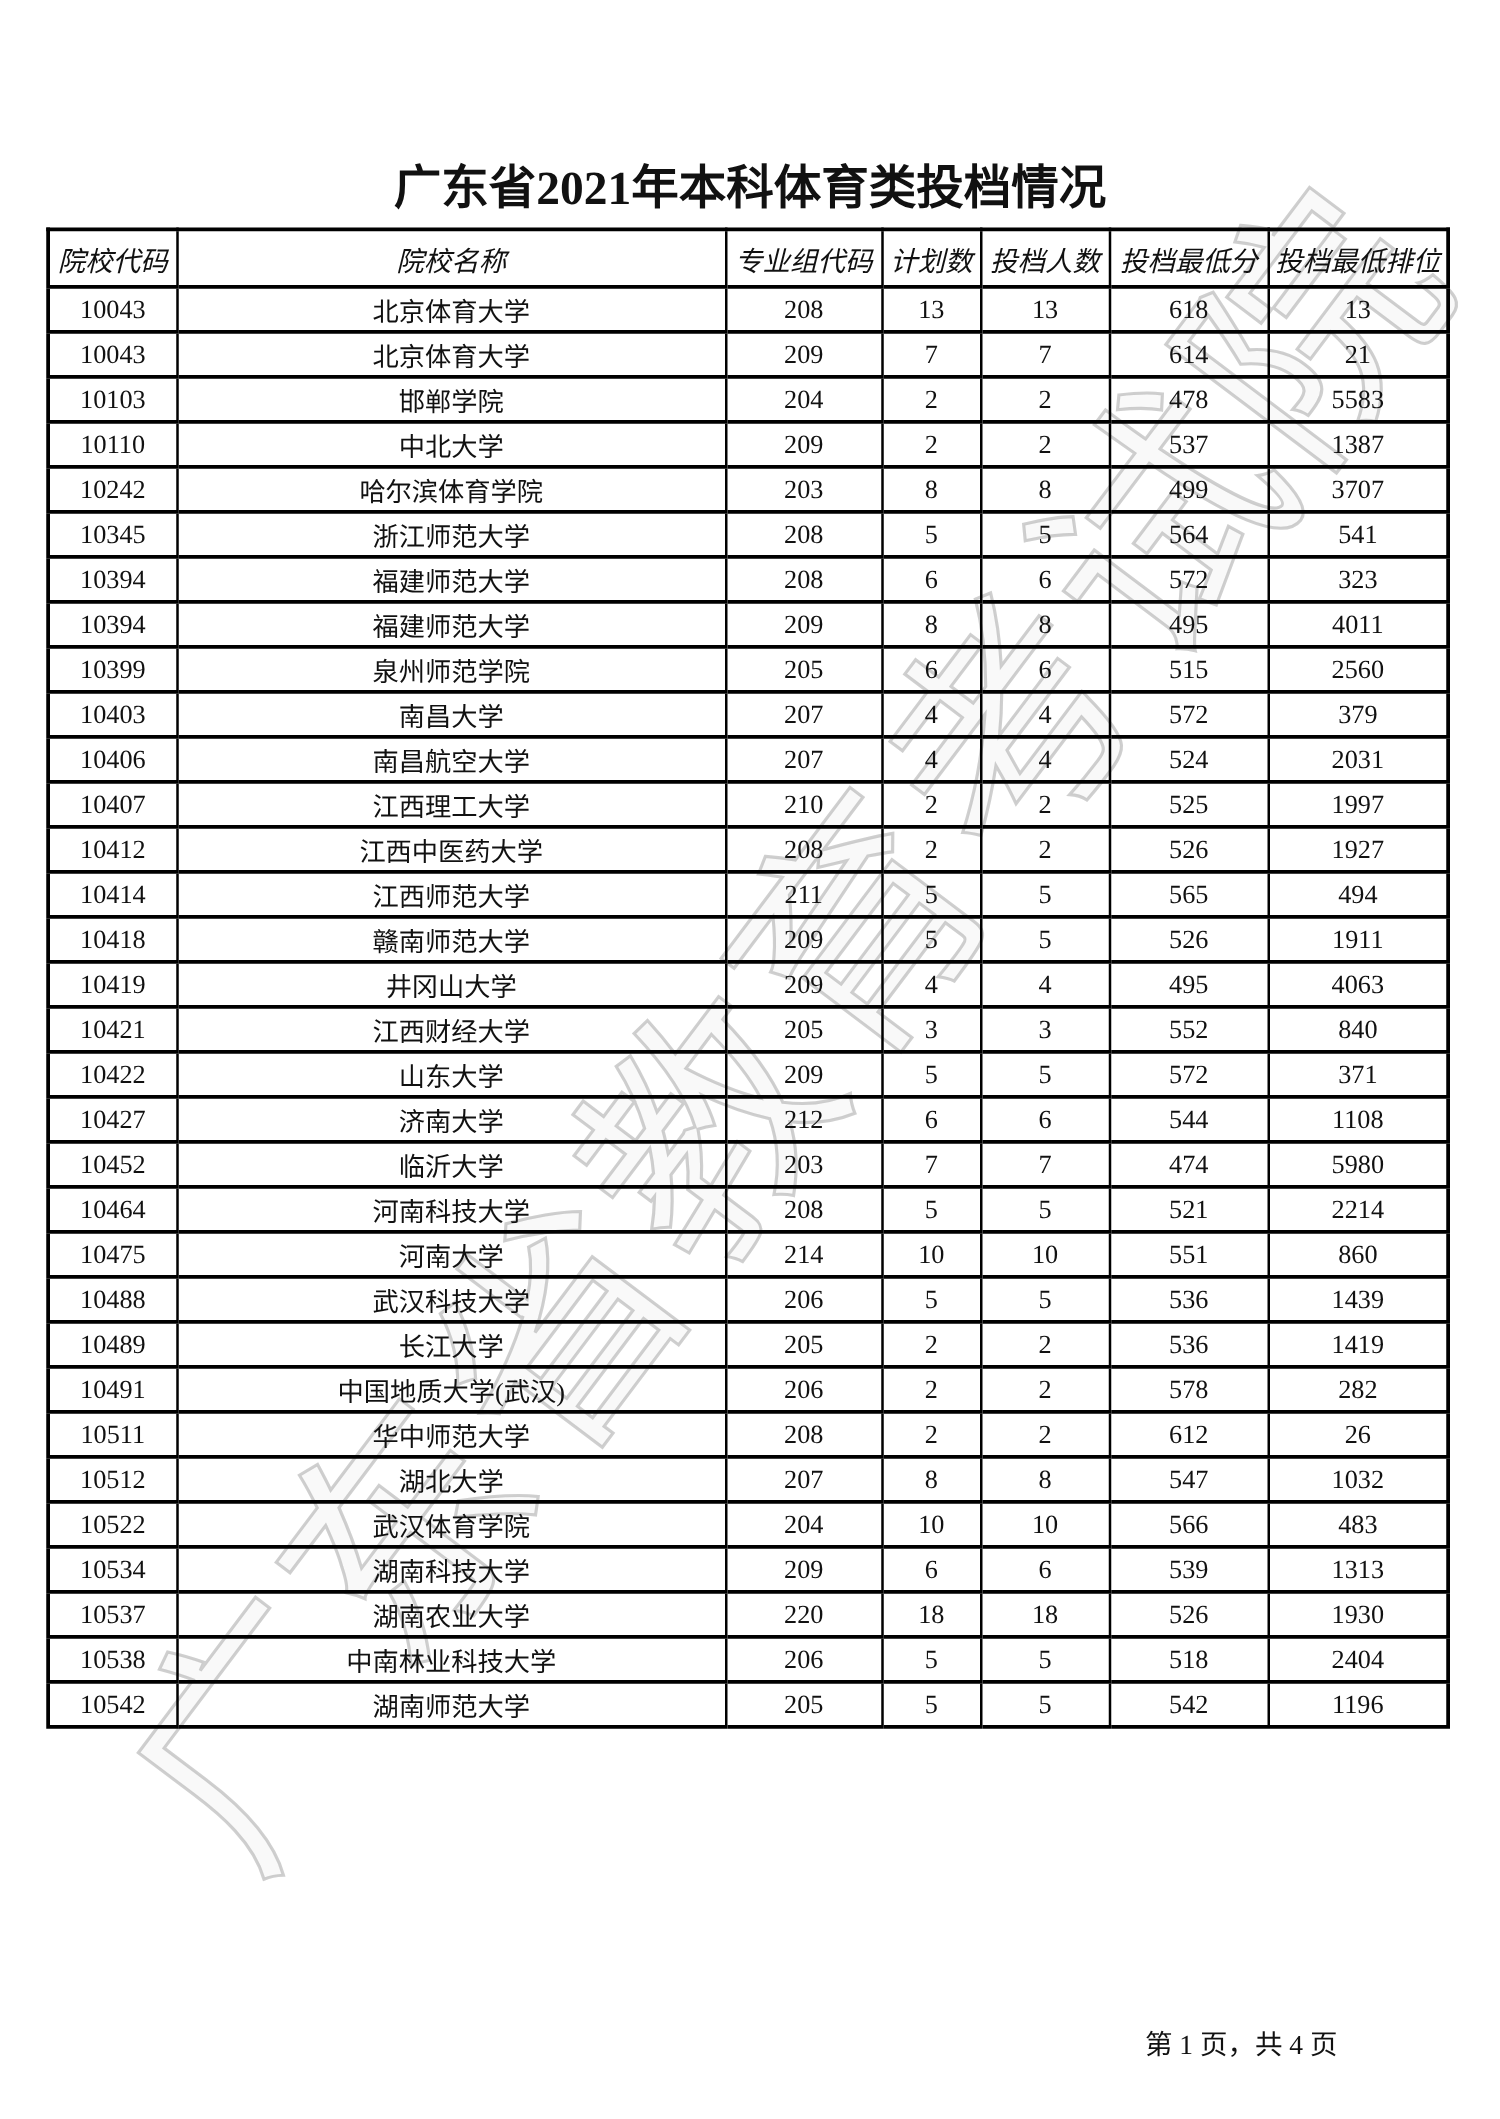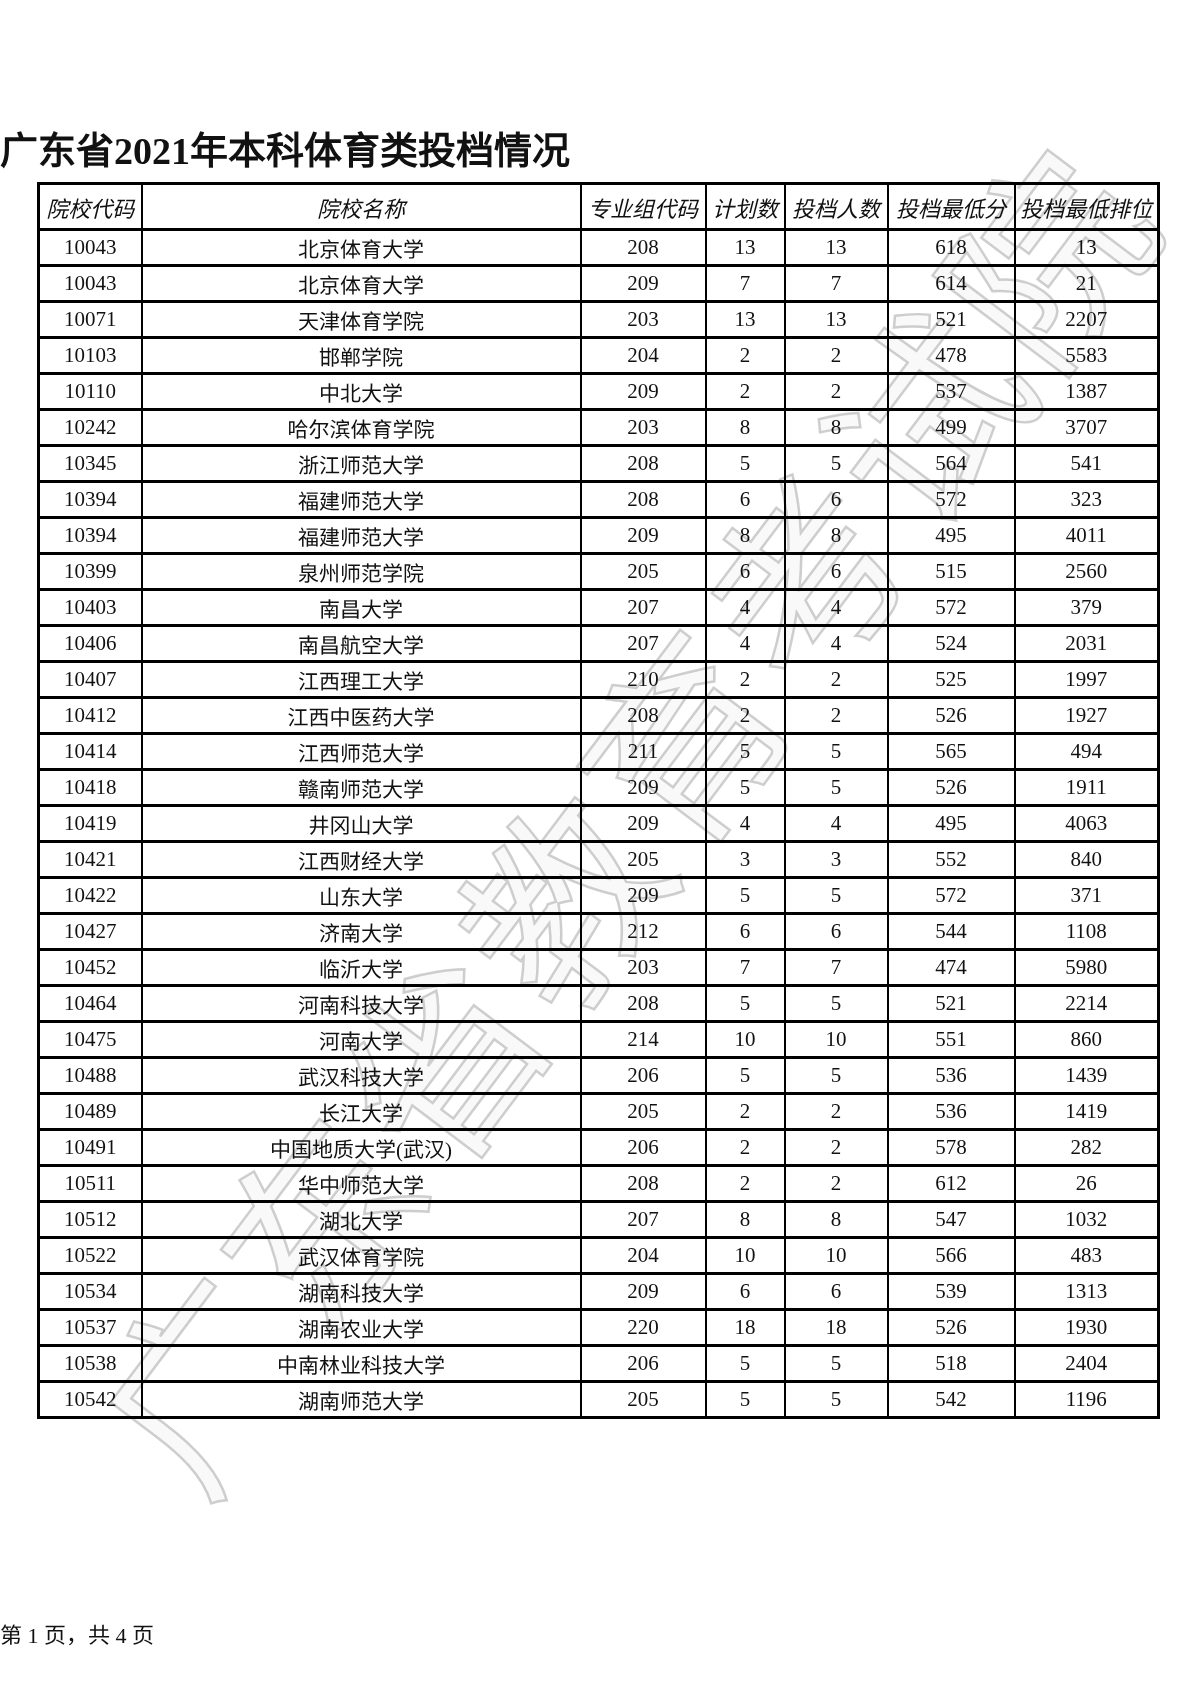--- a/index.html
+++ b/index.html
@@ -27,20 +27,21 @@
     -webkit-text-fill-color: rgba(228, 228, 228, 0.22);
     -webkit-text-stroke: 2.5px rgba(168, 168, 168, 0.55);
     z-index: 0;
     pointer-events: none;
   }
 
   .title {
     position: absolute;
     top: 132px; left: 0;
     width: 1200px;
+    text-align: center;
     font-size: 38px;
     line-height: 1.05;
     font-weight: bold;
     z-index: 2;
   }
 
   table.grid {
     position: absolute;
     left: 37px; top: 182px;
     width: 1120px;
@@ -69,21 +70,21 @@
   .grid tbody td {
     font-size: 21px;
     border-top-width: 3px;
     border-bottom-width: 3px;
   }
 
   .footer {
     position: absolute;
     top: 1617px; left: 0;
     width: 1070px;
-    text-align: left;
+    text-align: right;
     font-size: 22px;
     z-index: 2;
   }
 </style>
 </head>
 <body>
 
 <div class="page">
 
   <div class="watermark">广东省教育考试院</div>
@@ -124,29 +125,20 @@
         <tr>
           <td>10043</td>
           <td>北京体育大学</td>
           <td>209</td>
           <td>7</td>
           <td>7</td>
           <td>614</td>
           <td>21</td>
         </tr>
         <tr>
-          <td>10071</td>
-          <td>天津体育学院</td>
-          <td>203</td>
-          <td>13</td>
-          <td>13</td>
-          <td>521</td>
-          <td>2207</td>
-        </tr>
-        <tr>
           <td>10103</td>
           <td>邯郸学院</td>
           <td>204</td>
           <td>2</td>
           <td>2</td>
           <td>478</td>
           <td>5583</td>
         </tr>
         <tr>
           <td>10110</td>

